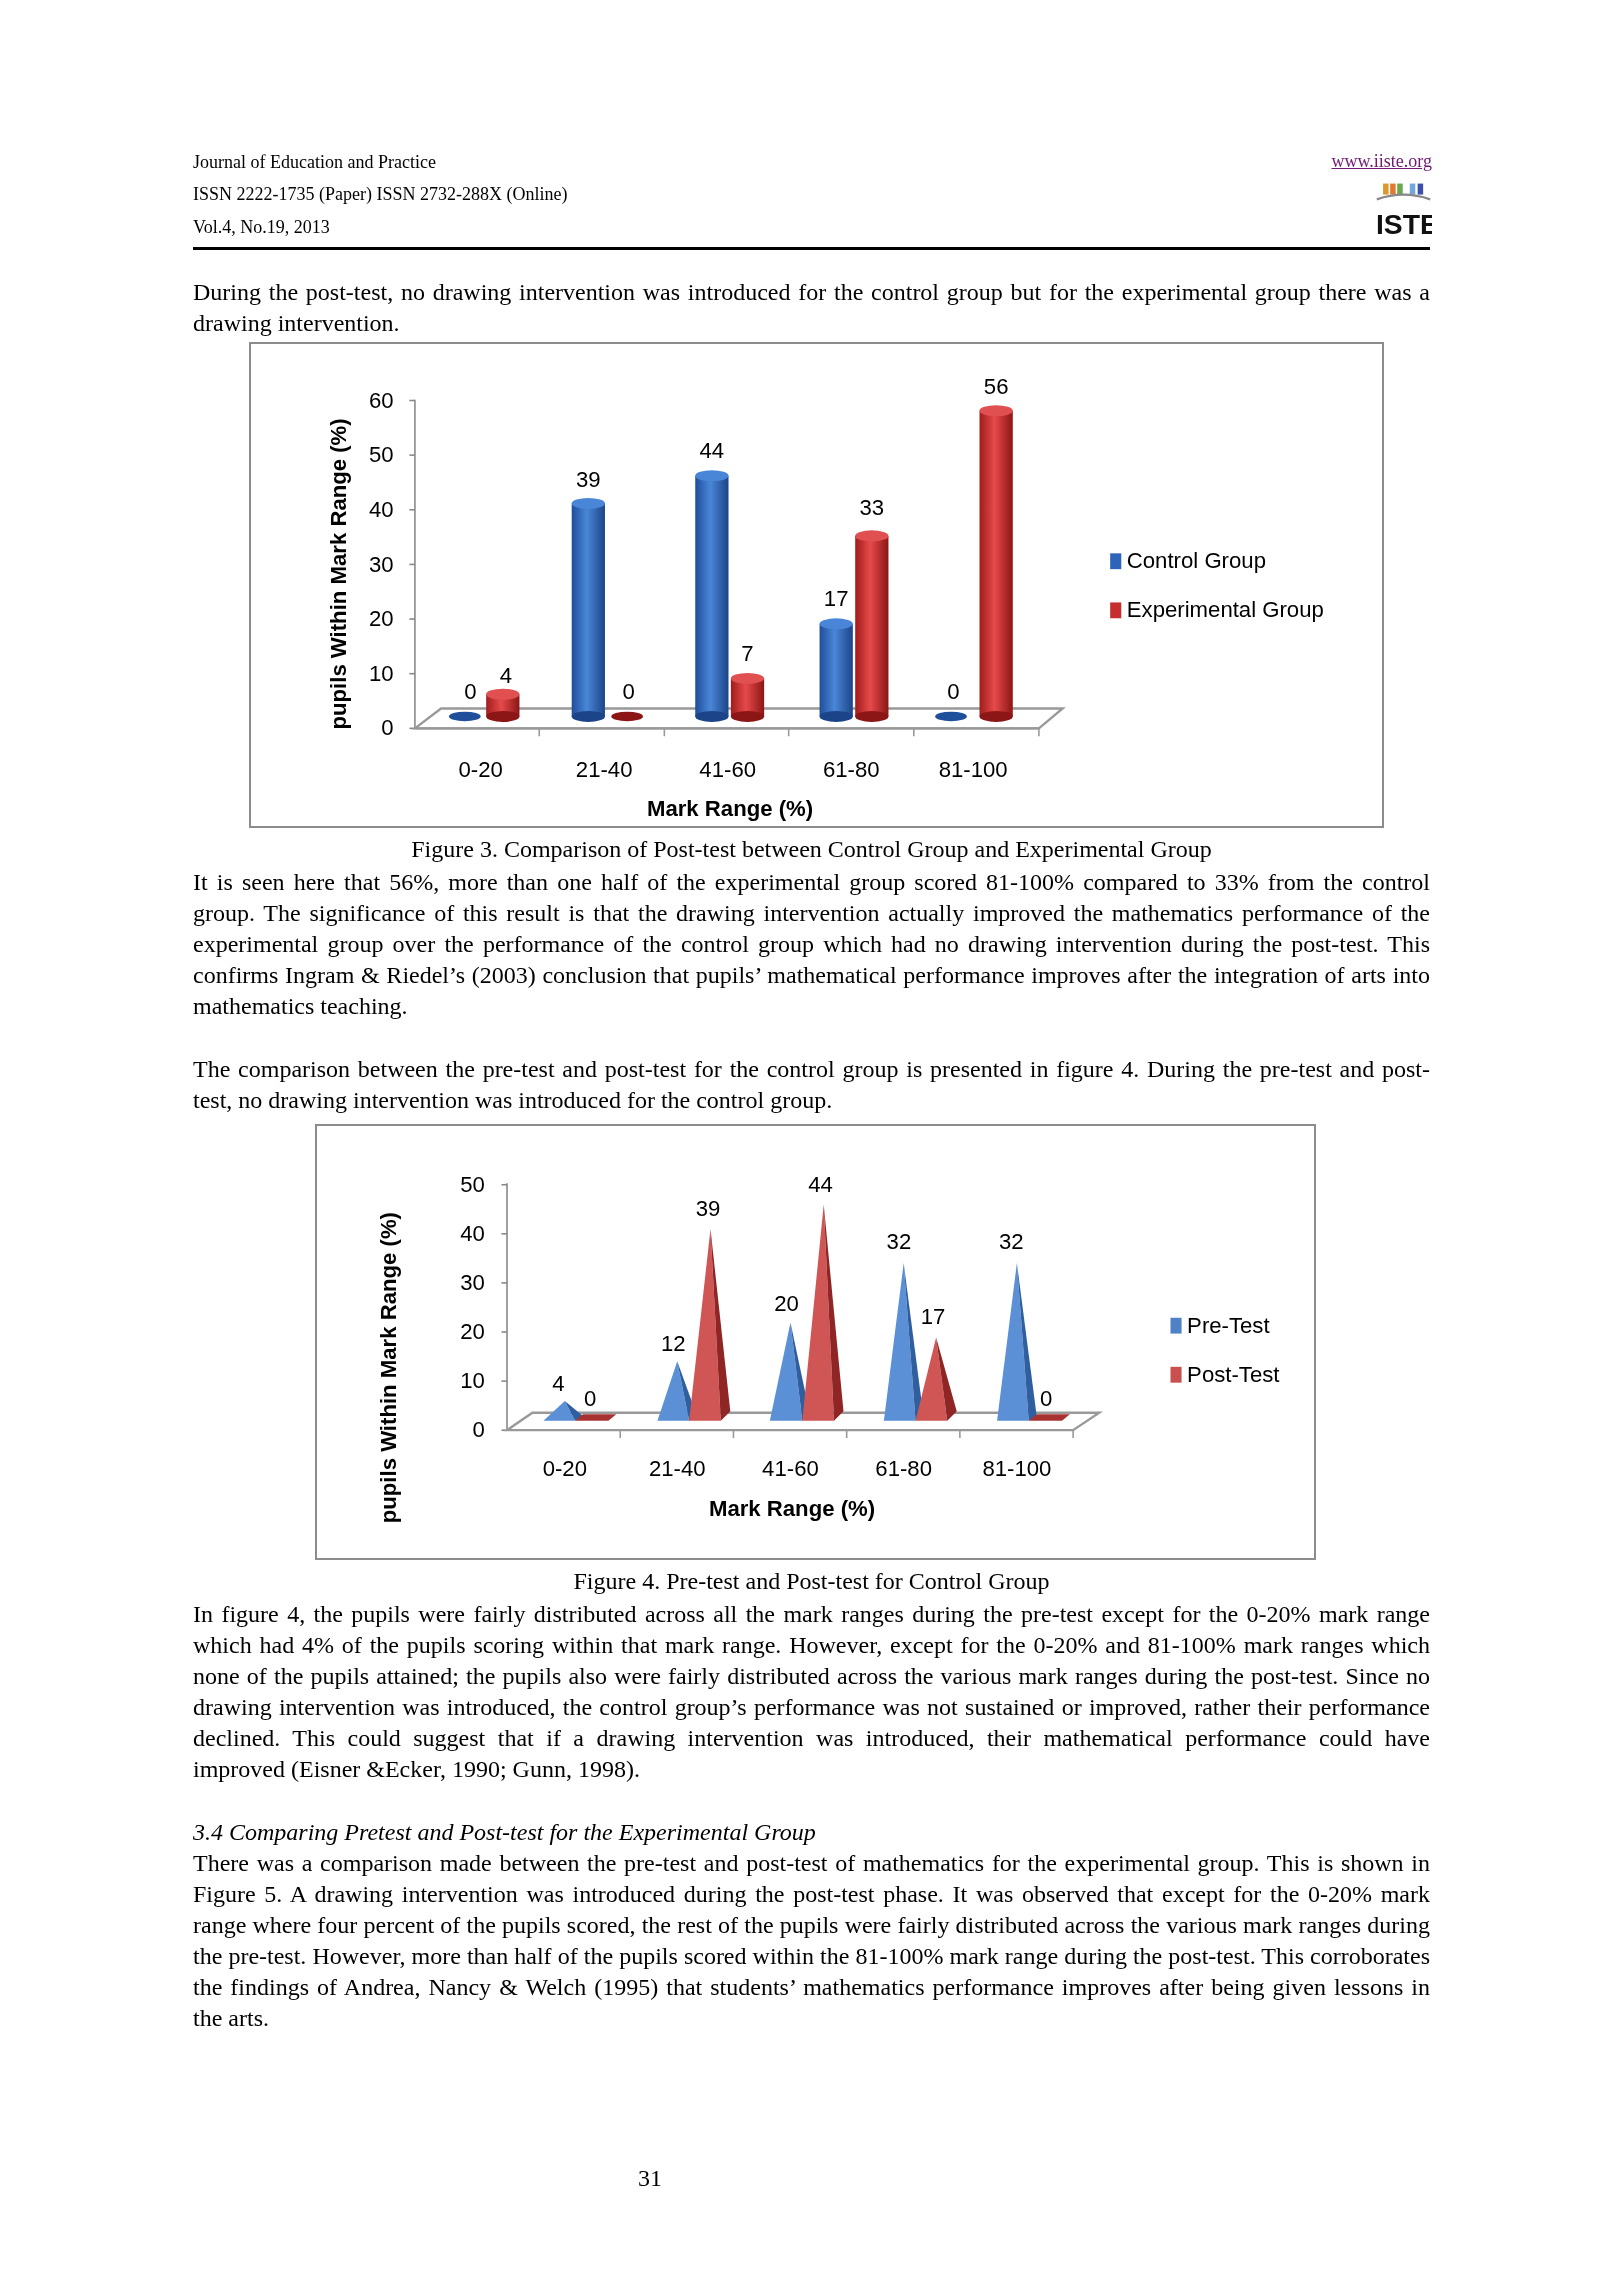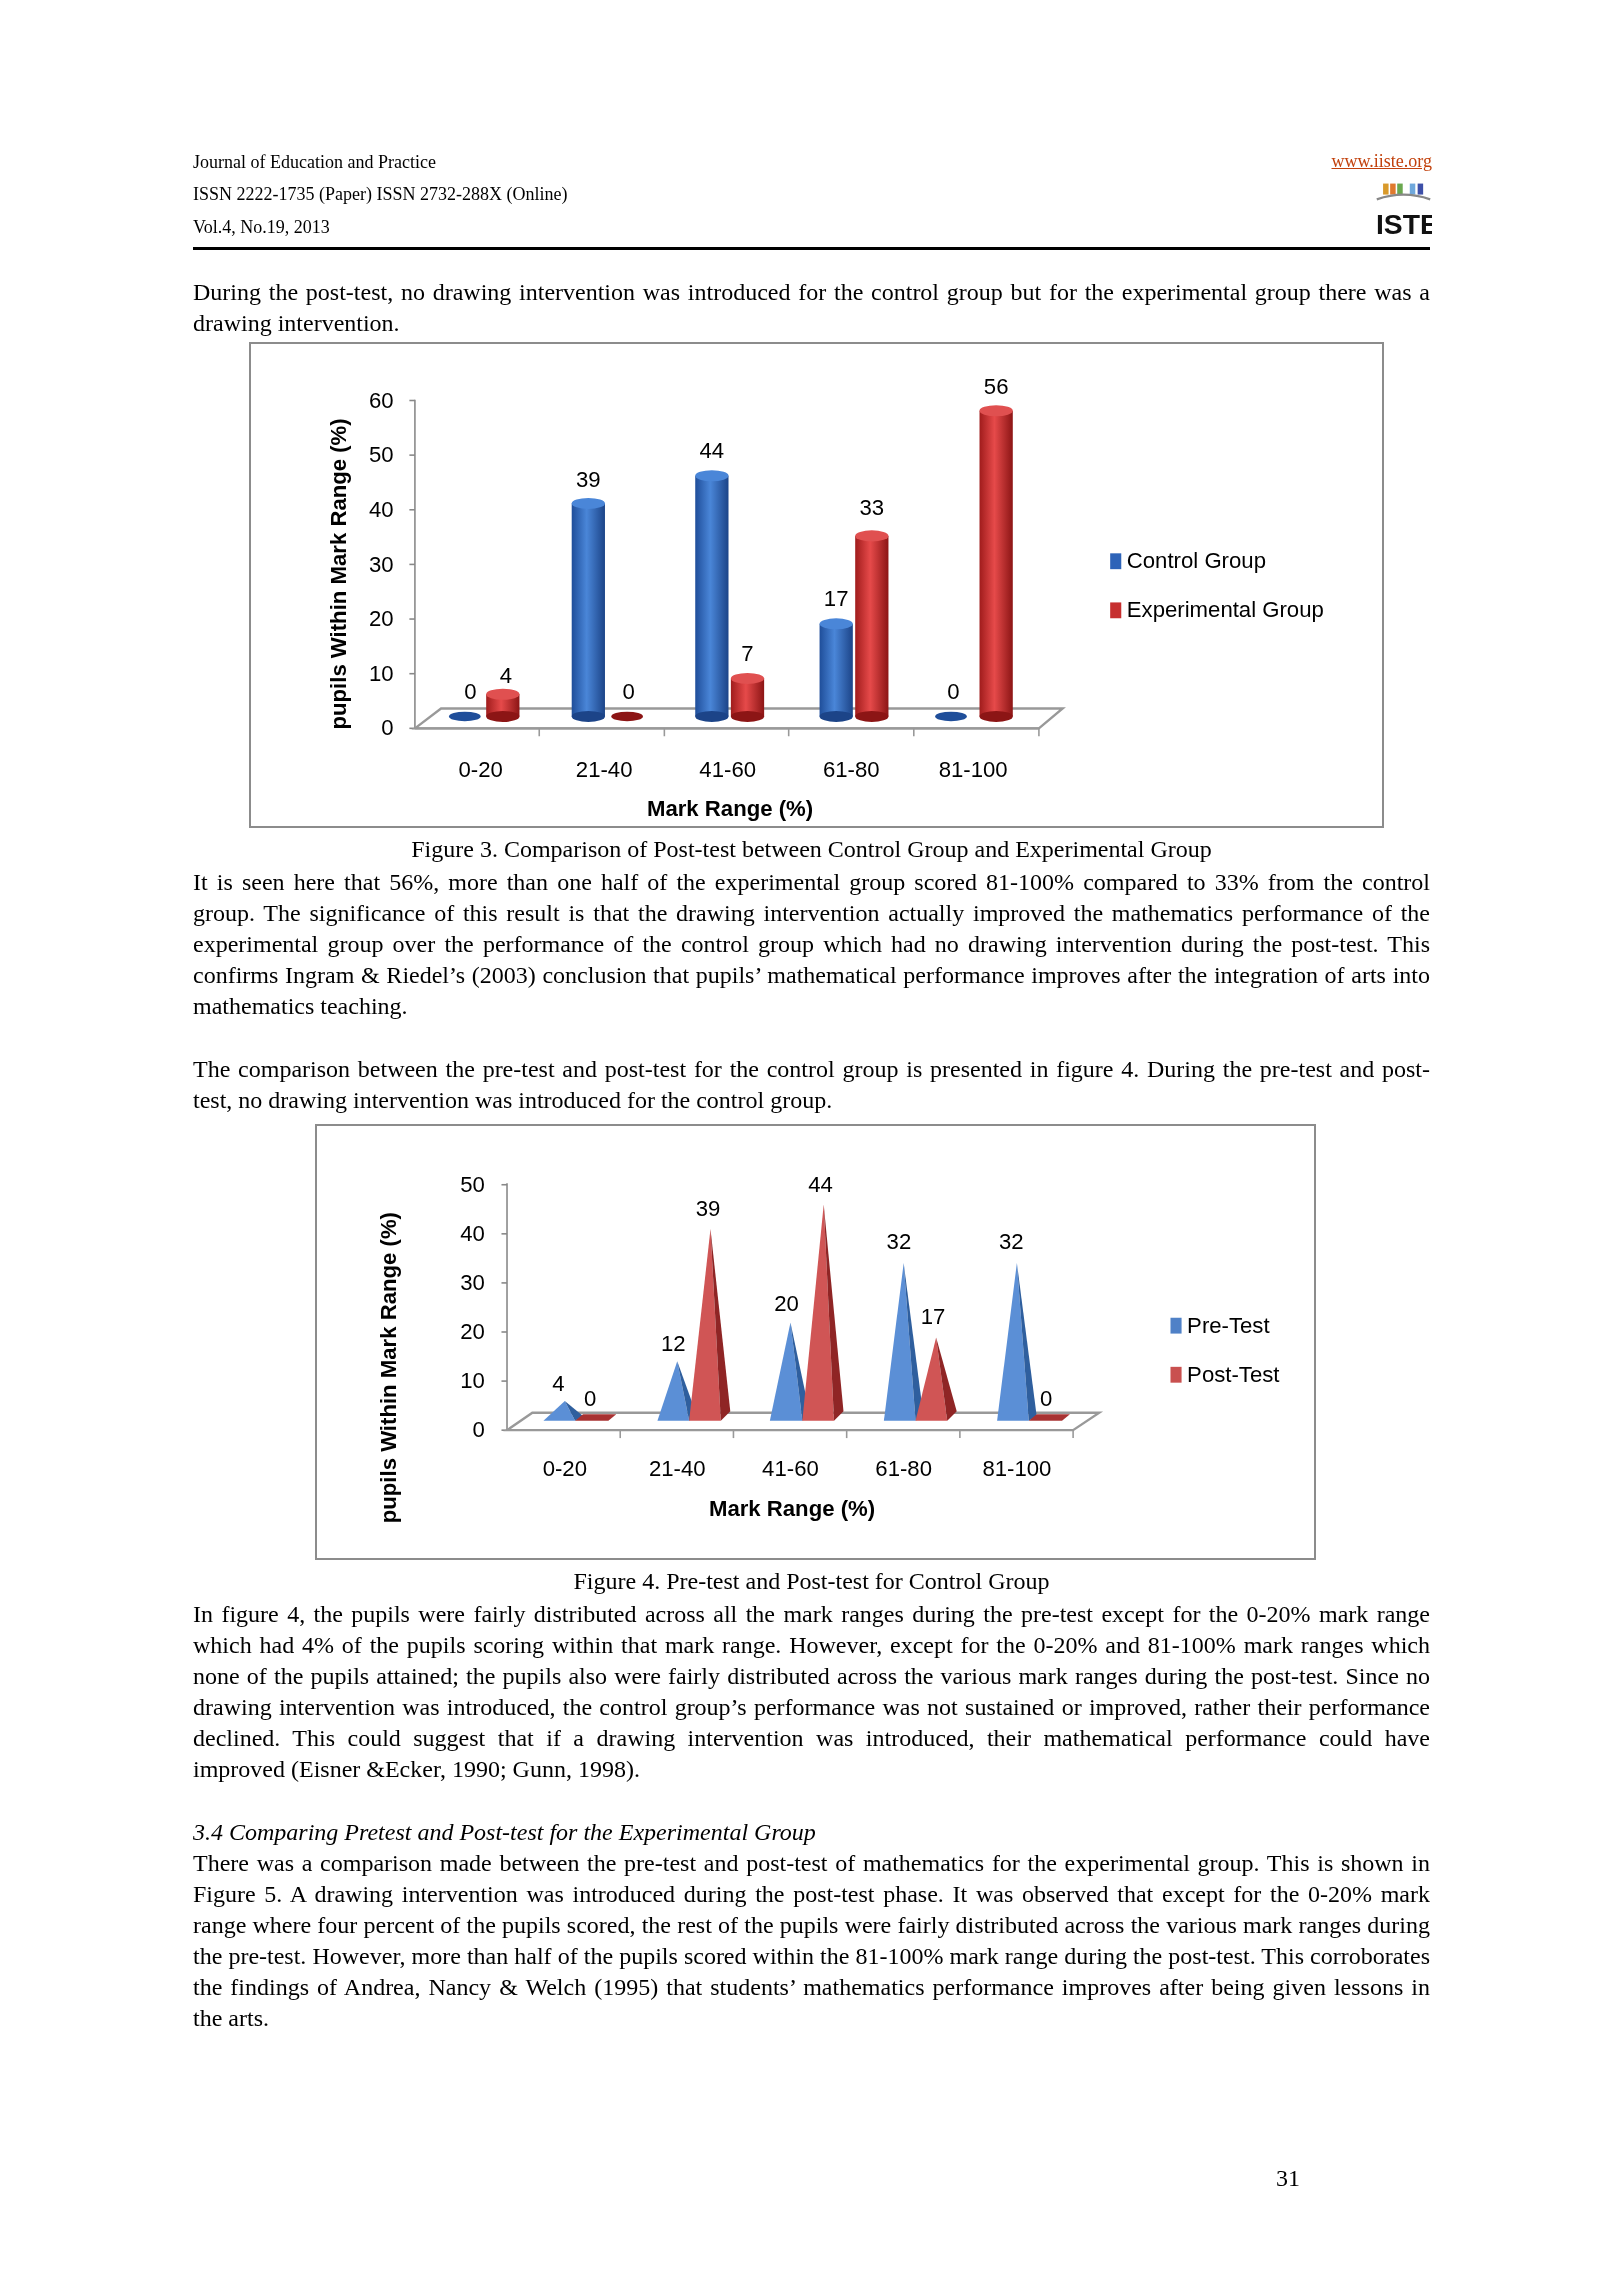--- a/index.html
+++ b/index.html
@@ -1,31 +1,31 @@
 <!DOCTYPE html>
 <html style="font-size:12.7px"><head>
 <meta charset="utf-8">
 <style>
   html, body { margin: 0; padding: 0; background: #ffffff; }
   body { width: 1622px; height: 2295px; position: relative; font-family: "Liberation Serif", serif; color: #000; }
   .page { position: absolute; left: 0; top: 0; width: 1622px; height: 2295px; margin-top: 12px; }
 
   .hdr-line { position: absolute; left: 193px; font-size: 18px; line-height: 22px; }
-  .hdr-link { position: absolute; right: 190px; top: 139px; font-size: 18px; color: #c2410c; text-decoration: underline; }
+  .hdr-link { position: absolute; right: 190px; top: 139px; font-size: 18px; color: #701a75; text-decoration: underline; }
   .logo { position: absolute; left: 1375px; top: 170px; width: 57px; height: 55px; }
   .rule { position: absolute; left: 193px; width: 1237px; top: 235px; height: 3.2px; background: #000; }
 
   .para { position: absolute; left: 193px; width: 1237px; font-size: 24px; line-height: 31px; text-align: justify; }
   .para.last { text-align-last: left; }
   .h-italic { position: absolute; left: 193px; font-size: 24px; line-height: 31px; font-style: italic; }
   .caption { position: absolute; left: 193px; width: 1237px; text-align: center; font-size: 24px; line-height: 31px; }
 
   .chart-box { position: absolute; border: 2.4px solid #8c8c8c; background: #fff; box-sizing: border-box; }
   .chart-svg text { font-family: "Liberation Sans", sans-serif; }
-  .page-num { position: absolute; left: 0; width: 1300px; top: 2153px; text-align: right; font-size: 24px; }
+  .page-num { position: absolute; left: 0; width: 1300px; top: 2153px; text-align: center; font-size: 24px; }
 </style>
 </head>
 <body>
 
 <div class="page">
 
   <div class="hdr-line" style="top:139px">Journal of Education and Practice</div>
   <div class="hdr-line" style="top:171px">ISSN 2222-1735 (Paper)   ISSN 2732-288X (Online)</div>
   <div class="hdr-line" style="top:204px">Vol.4, No.19, 2013</div>
   <a class="hdr-link">www.iiste.org</a>

